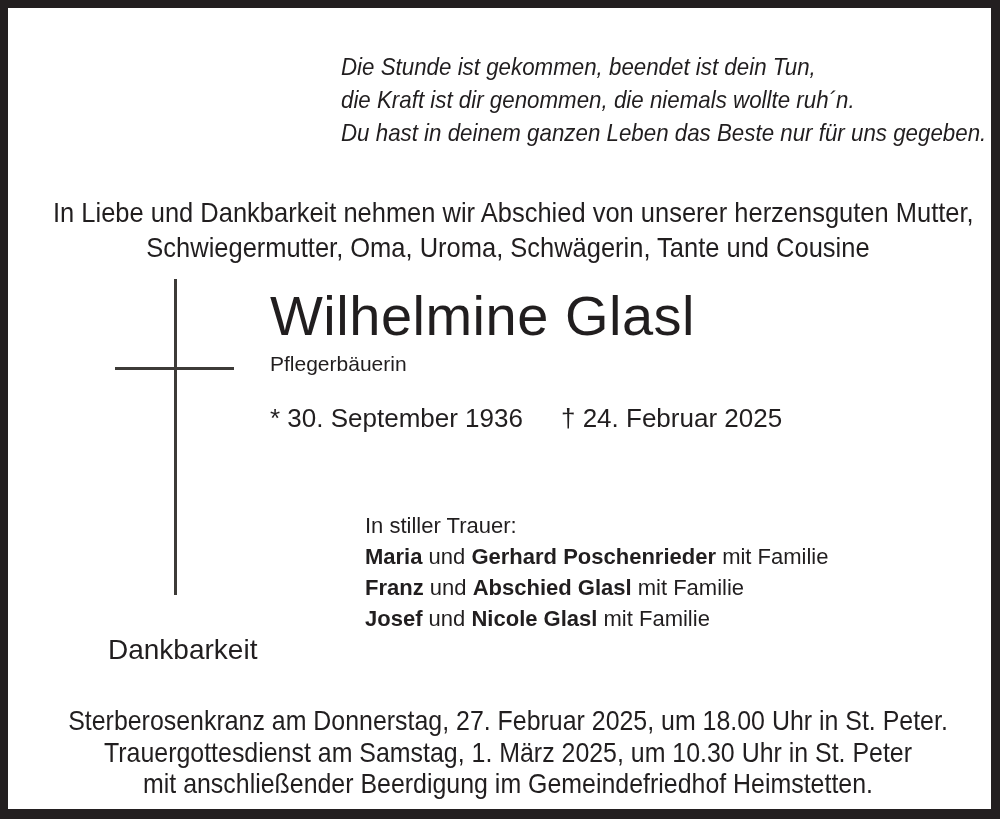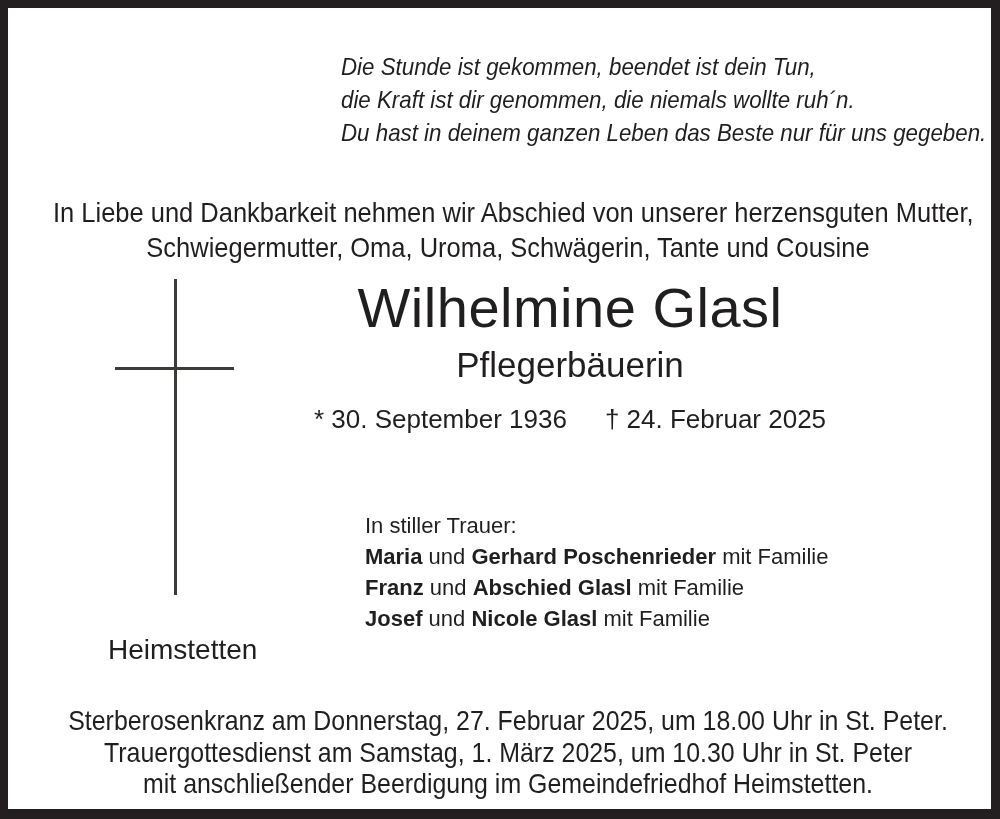--- a/index.html
+++ b/index.html
@@ -63,32 +63,32 @@
     top: 359px;
     width: 119px;
     height: 3px;
     background: #3d3b38;
   }
 
   
   .name-block {
     position: absolute;
     left: 262px;
-    top: 270px;
+    top: 278px;
     width: 600px;
-    text-align: center;
+    text-align: left;
   }
   .deceased-name {
     font-size: 56px;
     line-height: 60px;
     letter-spacing: 0.5px;
   }
   .occupation {
-    margin-top: 12px;
-    font-size: 35px;
+    margin-top: 3px;
+    font-size: 21px;
     line-height: 30px;
   }
   .dates {
     margin-top: 24px;
     font-size: 26px;
     line-height: 30px;
     white-space: nowrap;
   }
   .dates .death {
     margin-left: 38px;
@@ -158,21 +158,21 @@
     </div>
   </div>
 
   <div class="mourners">
     <div>In stiller Trauer:</div>
     <div><b>Maria</b> <span>und</span> <b>Gerhard Poschenrieder</b> <span>mit Familie</span></div>
     <div><b>Franz</b> <span>und</span> <b>Abschied Glasl</b> <span>mit Familie</span></div>
     <div><b>Josef</b> <span>und</span> <b>Nicole Glasl</b> <span>mit Familie</span></div>
   </div>
 
-  <div class="place">Heimstetten</div>
+  <div class="place">Dankbarkeit</div>
 
   <div class="announcement">
     <div>Sterberosenkranz am Donnerstag, 27. Februar 2025, um 18.00 Uhr in St. Peter.</div>
     <div>Trauergottesdienst am Samstag, 1. März 2025, um 10.30 Uhr in St. Peter</div>
     <div>mit anschließender Beerdigung im Gemeindefriedhof Heimstetten.</div>
   </div>
 
 </div>
 
 </body></html>

